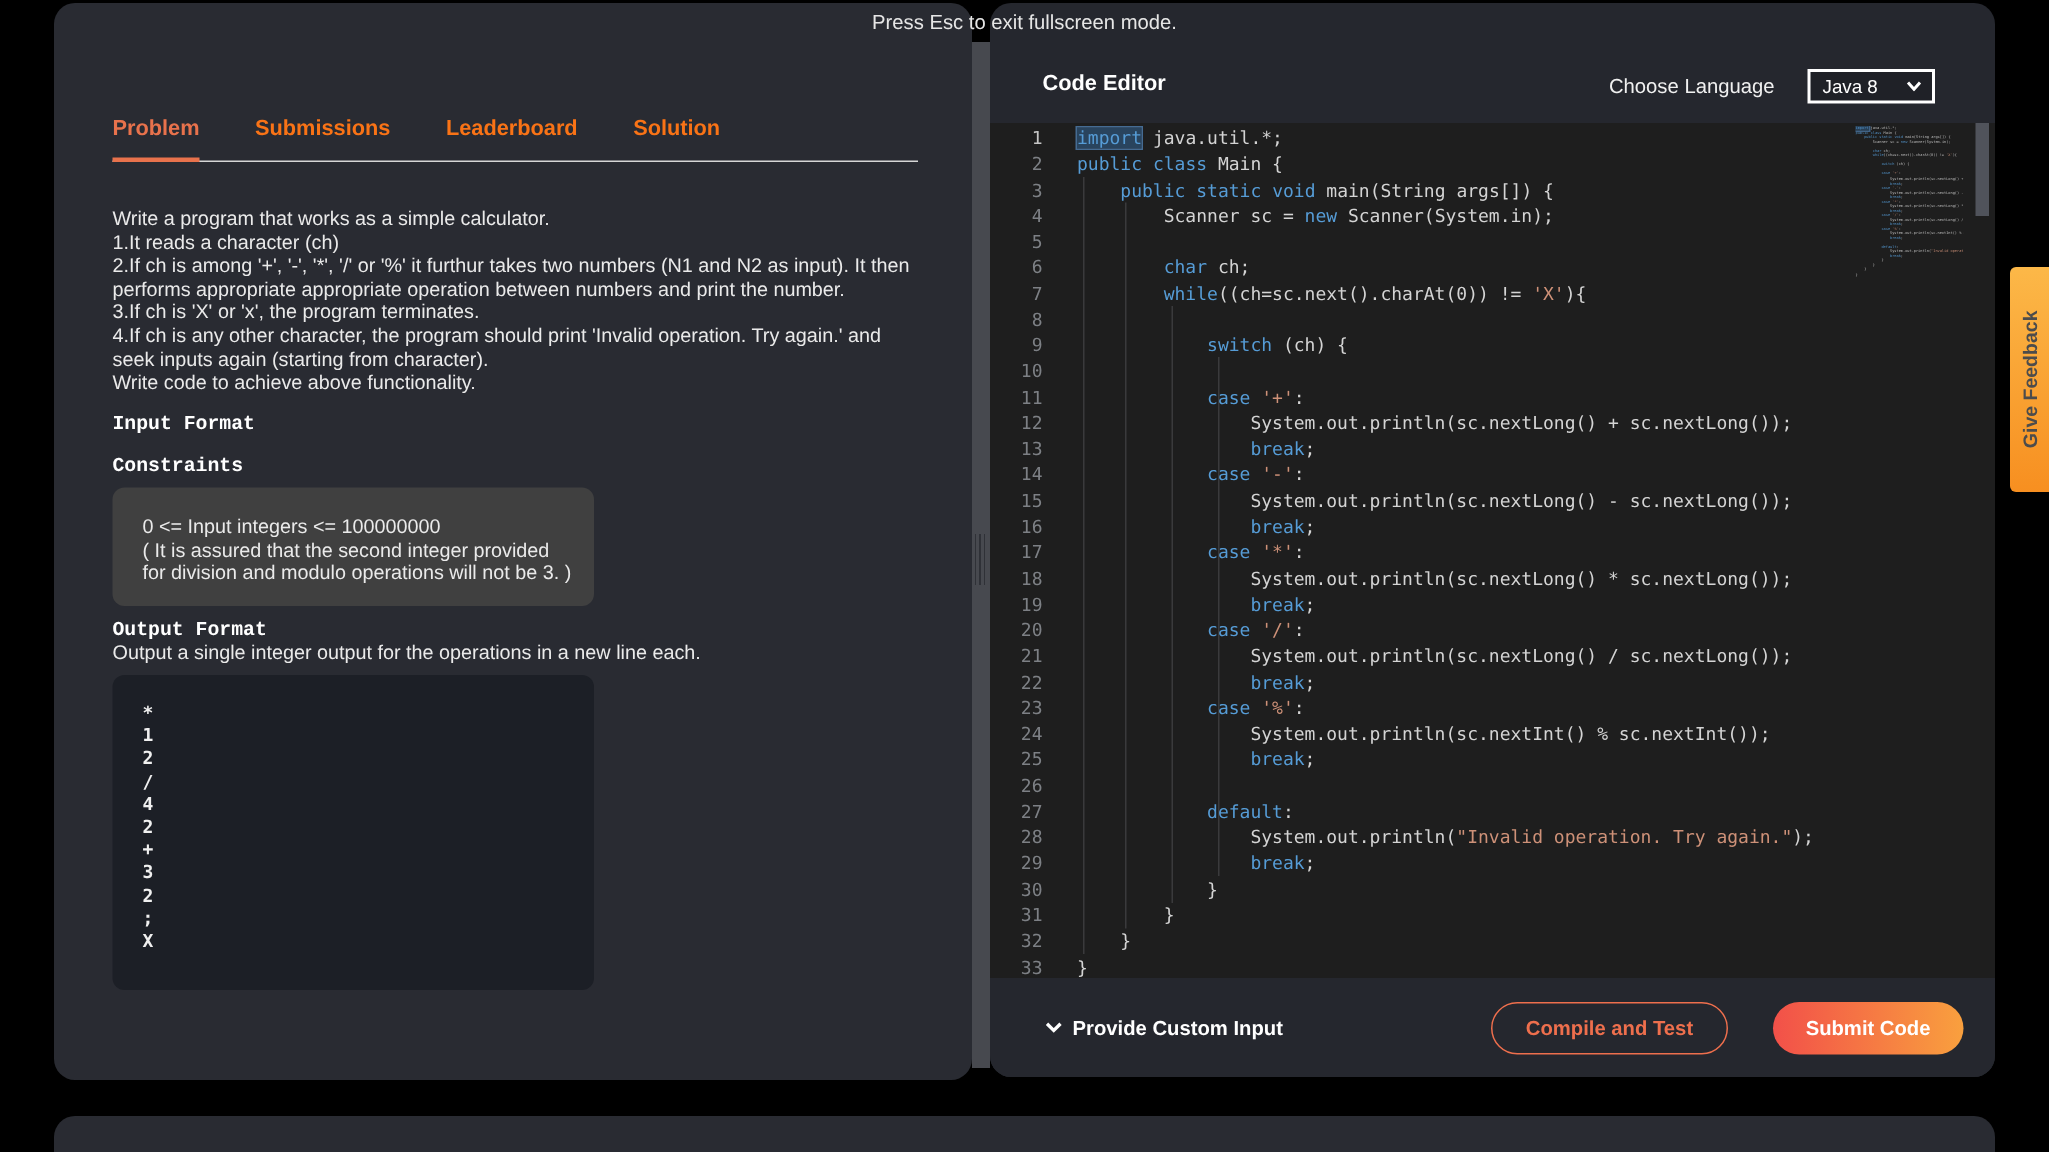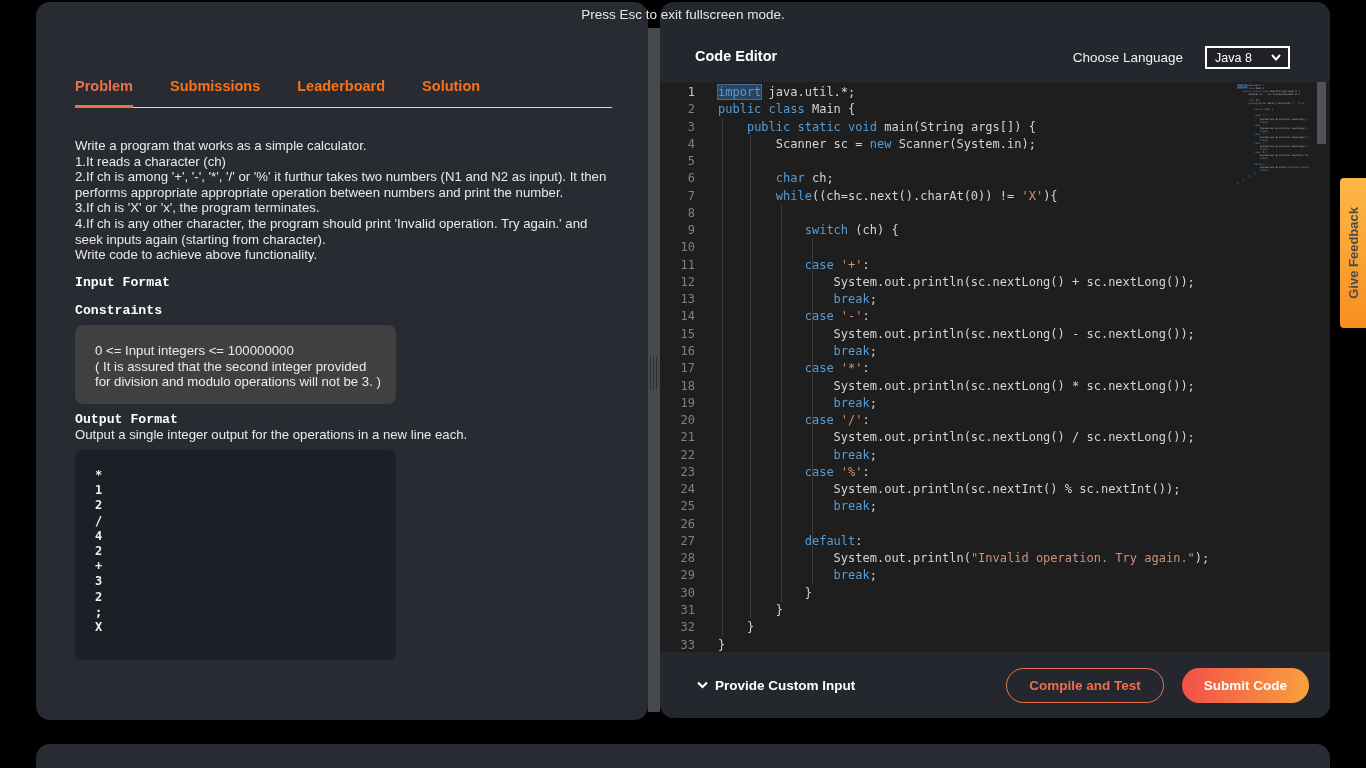--- a/index.html
+++ b/index.html
@@ -64,21 +64,21 @@
 
   .minimap { position:absolute; left:577px; top:2px; width:72px; overflow:hidden;
     font-family:"DejaVu Sans Mono",monospace; font-size:2.4px; line-height:3.05px;
     white-space:pre; color:#c8c8c8; opacity:.9; }
   .vscroll { position:absolute; right:4px; top:0; width:9px; height:62px; background:#50535b; }
 
   .ed-footer { position:absolute; left:0; right:0; bottom:0; height:66px; background:#25272e;
     display:flex; align-items:center; justify-content:space-between; padding:0 21px 0 37px; }
   .custom-input { display:flex; align-items:center; gap:7px; color:#fff; font-weight:bold;
     font-size:13.5px; cursor:pointer; }
-  .btn-group { display:flex; gap:18px; }
+  .btn-group { display:flex; gap:30px; }
   .btn { height:35px; padding:0 22px; border-radius:18px; font-weight:bold; font-size:13.5px;
     font-family:"Liberation Sans",sans-serif; cursor:pointer; }
   .btn-compile { border:1px solid #ee6f4d; color:#ee6f4d; background:rgba(0,0,0,0); }
   .btn-submit { border:none; color:#fff; background:linear-gradient(90deg,#f25049,#f9a03e); }
 
   
   #feedback-tab { position:absolute; right:0; top:178px; width:26px; height:150px;
     background:linear-gradient(180deg,#fcb848,#f78f20); border-radius:4px 0 0 4px;
     display:flex; align-items:center; justify-content:center; cursor:pointer; z-index:15; }
   #feedback-tab span { writing-mode:vertical-rl; transform:rotate(180deg);

